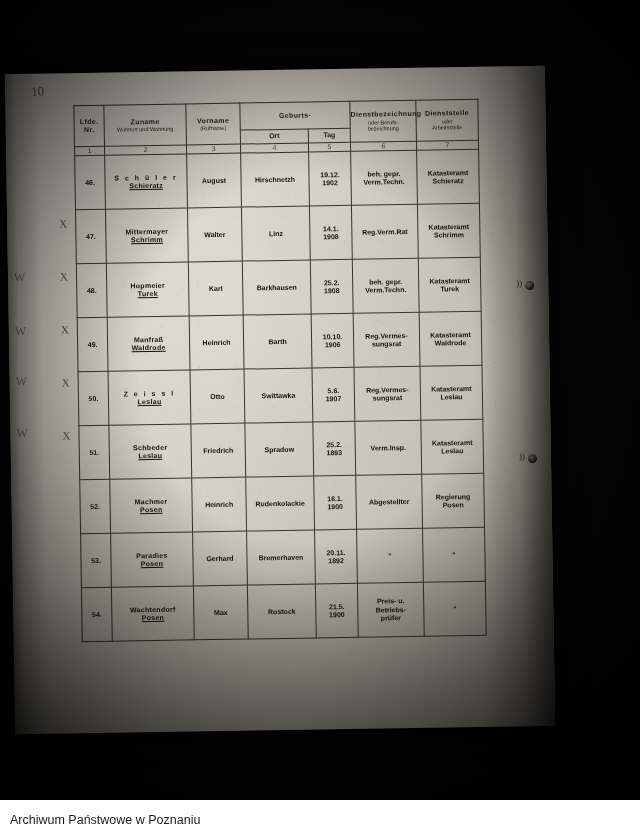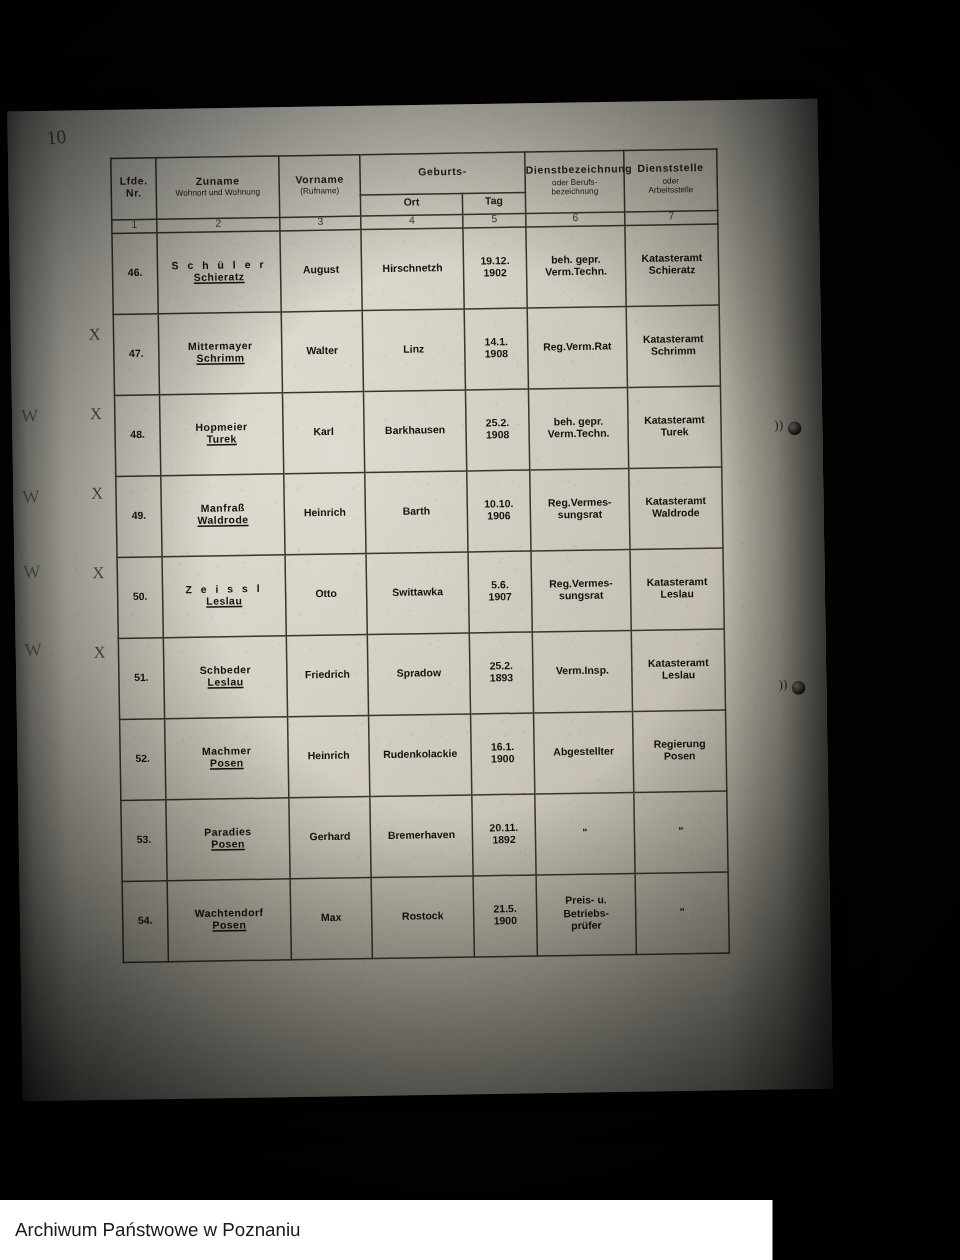--- a/index.html
+++ b/index.html
@@ -231,21 +231,21 @@
     background: linear-gradient(175deg, rgba(255,255,255,0.18) 0%, rgba(255,255,255,0.00) 28%, rgba(255,255,255,0.00) 72%, rgba(0,0,0,0.12) 100%);
     pointer-events: none;
     z-index: 5;
   }
 
   
   #footer {
     position: absolute;
     left: 0;
     bottom: 0;
-    width: 515px;
+    width: 640px;
     height: 40px;
     background: #ffffff;
     display: flex;
     align-items: center;
     z-index: 60;
   }
   #footer-text {
     margin-left: 10px;
     font-size: 12.5px;
     color: #1a1a1a;

